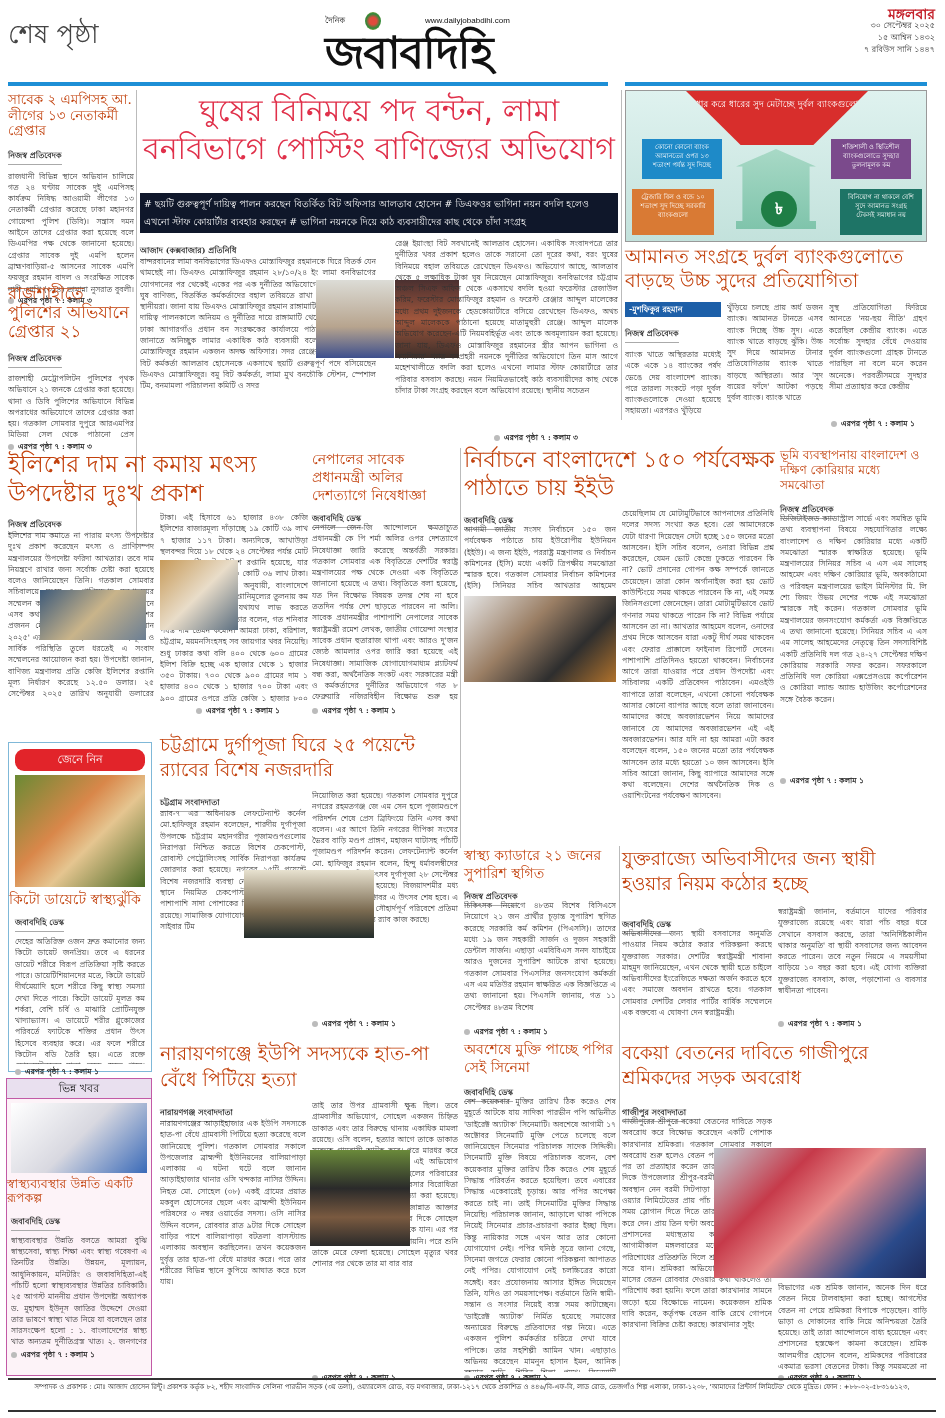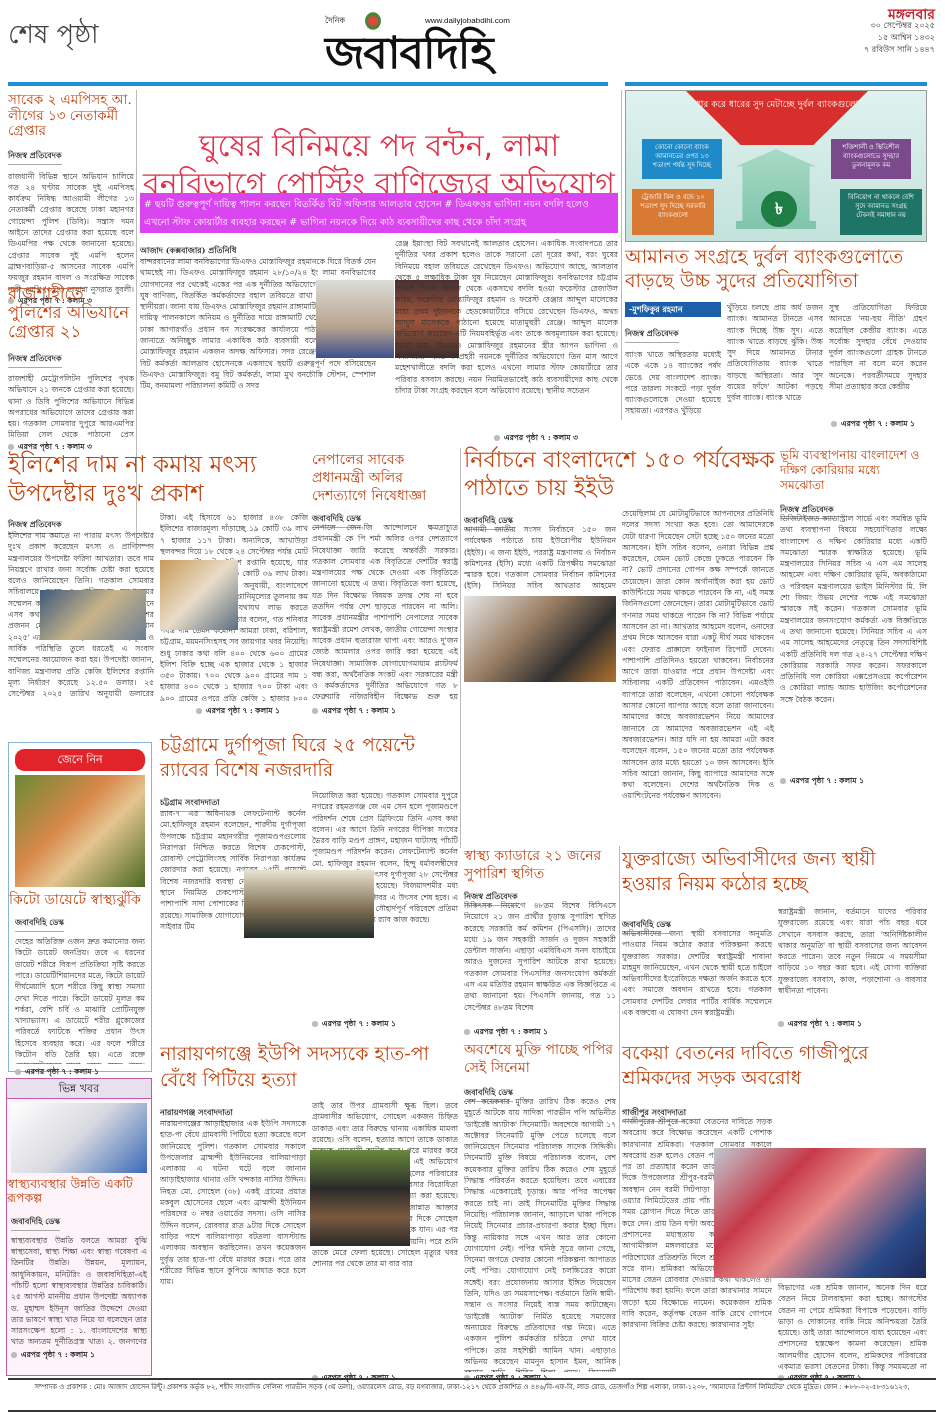--- a/index.html
+++ b/index.html
@@ -17,22 +17,22 @@
   .top-rule { left: 8px; top: 82px; width: 600px; height: 4px; background: #1d8fd6; }
   .top-rule2 { left: 625px; top: 82px; width: 302px; height: 4px; background: #1d8fd6; }
 
   .col-rule { background: #bbb; width: 1px; }
   .hd { font-family: "DejaVu Serif", serif; color: #c2410c; line-height: 1.15; }
   .byline { font-size: 8px; font-weight: bold; color: #333; border-bottom: 1px solid #aaa; padding-bottom: 2px; display: inline-block; }
   .txt { font-size: 7.6px; line-height: 11.3px; color: #333; text-align: justify; font-family: "DejaVu Sans", sans-serif; overflow: hidden; }
   .cont { font-size: 7.5px; color: #222; font-weight: bold; }
   .cont .dot { display: inline-block; width: 6px; height: 6px; background: #bbb; border-radius: 50%; margin-right: 4px; vertical-align: middle; }
 
-  .lead-head { left: 140px; top: 92px; width: 478px; color: #e0304a; font-size: 30px; text-align: center; line-height: 38px; font-family: "DejaVu Sans", sans-serif; margin-top: 35px; }
-  .green-bar { left: 140px; top: 193px; width: 478px; height: 40px; background: #d946ef; color: #fff; font-size: 9.4px; line-height: 18px; padding: 2px 4px; font-family: "DejaVu Sans", sans-serif; }
+  .lead-head { left: 140px; top: 92px; width: 478px; color: #e0304a; font-size: 30px; text-align: center; line-height: 38px; font-family: "DejaVu Sans", sans-serif; }
+  .green-bar { left: 140px; top: 193px; width: 478px; height: 40px; background: #0f172a; color: #fff; font-size: 9.4px; line-height: 18px; padding: 2px 4px; font-family: "DejaVu Sans", sans-serif; }
 
   .photo { background: linear-gradient(135deg, #9aa4a8, #555d63); }
   .infographic { left: 625px; top: 90px; width: 302px; height: 152px; background: linear-gradient(180deg,#dff2ef,#c3e2dc); border: 1px solid #999; overflow: hidden; }
   .ig-red { position: absolute; left: 60px; top: 0; width: 182px; height: 54px; background: #d82e2c; clip-path: polygon(0 0,100% 0,70% 100%,30% 100%); color: #fff; font-size: 9px; text-align: center; padding-top: 6px; line-height: 14px; }
   .ig-box { position: absolute; color: #fff; font-size: 6.5px; text-align: center; line-height: 9px; padding: 4px 8px; }
   .ig-bank { position: absolute; left: 110px; top: 58px; width: 80px; height: 80px; background: linear-gradient(180deg,#a8d9c6 0%,#7fc4ab 100%); clip-path: polygon(50% 0, 100% 22%, 92% 22%, 92% 90%, 100% 90%, 100% 100%, 0 100%, 0 90%, 8% 90%, 8% 22%, 0 22%); }
   .ig-bag { position: absolute; left: 135px; top: 100px; width: 36px; height: 36px; border-radius: 50%; background: #1f7e46; color: #fff; font-size: 16px; text-align: center; line-height: 36px; font-weight: bold; }
 
   .box-blue { border: 1px solid #7fb8d8; }
   .box-pink { border: 1px solid #c25aa6; background: #fdf3f8; }

